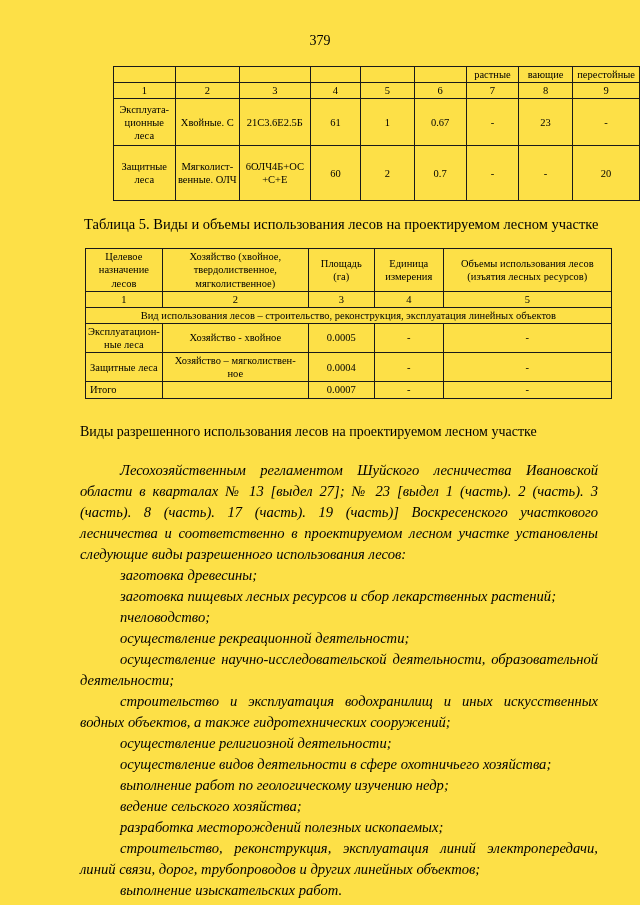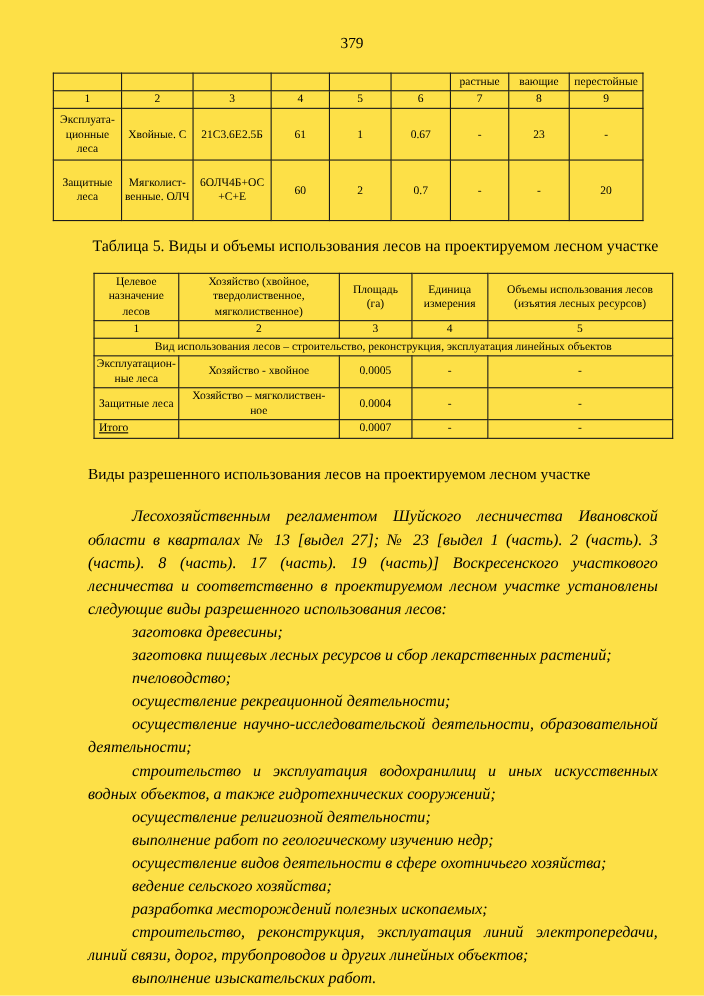--- a/index.html
+++ b/index.html
@@ -24,21 +24,21 @@
     border: 1px solid #1a1a1a;
     text-align: center;
     vertical-align: middle;
     padding: 1px 2px;
     white-space: pre-line;
     line-height: 1.25;
     overflow: hidden;
   }
 
   
-  .t1 { margin: 17px 0 0 48px; font-size: 10.5px; }
+  .t1 { margin: 17px 0 0 113px; font-size: 10.5px; }
   .t1 .c1 { width: 57px; } .t1 .c2 { width: 60px; } .t1 .c3 { width: 66px; }
   .t1 .c4 { width: 48px; } .t1 .c5 { width: 51px; } .t1 .c6 { width: 49px; }
   .t1 .c7 { width: 48px; } .t1 .c8 { width: 50px; } .t1 .c9 { width: 62px; }
   .t1 .rowA td { height: 12px; }
   .t1 .rowB td { height: 12px; }
   .t1 .rowC td { height: 44px; }
   .t1 .rowD td { height: 52px; }
 
   .caption {
     margin: 13px 38px 0 84px;
@@ -51,21 +51,21 @@
   
   .t2 { margin: 14px 0 0 85px; font-size: 10.5px; }
   .t2 .c1 { width: 71px; } .t2 .c2 { width: 141px; } .t2 .c3 { width: 61px; }
   .t2 .c4 { width: 64px; } .t2 .c5 { width: 163px; text-align: center; }
   .t2 .head td { height: 38px; }
   .t2 .nums td { height: 11px; }
   .t2 .spanrow td { height: 12px; }
   .t2 .r1 td { height: 25px; }
   .t2 .r2 td { height: 26px; }
   .t2 .r3 td { height: 12px; }
-  .t2 .left { text-align: left; padding-left: 4px; text-decoration: underline; }
+  .t2 .left { text-align: left; padding-left: 4px; }
 
   .section-heading {
     margin: 22px 0 0 80px;
     width: 520px;
     text-align: left;
     font-size: 14px;
     line-height: 22px;
   }
 
   .body-text {
@@ -199,21 +199,21 @@
 
   <div class="body-text">
     <div class="para">Лесохозяйственным регламентом Шуйского лесничества Ивановской области в кварталах № 13 [выдел 27]; № 23 [выдел 1 (часть). 2 (часть). 3 (часть). 8 (часть). 17 (часть). 19 (часть)] Воскресенского участкового лесничества и соответственно в проектируемом лесном участке установлены следующие виды разрешенного использования лесов:</div>
     <div class="item">заготовка древесины;</div>
     <div class="item">заготовка пищевых лесных ресурсов и сбор лекарственных растений;</div>
     <div class="item">пчеловодство;</div>
     <div class="item">осуществление рекреационной деятельности;</div>
     <div class="item">осуществление научно-исследовательской деятельности, образовательной деятельности;</div>
     <div class="item">строительство и эксплуатация водохранилищ и иных искусственных водных объектов, а также гидротехнических сооружений;</div>
     <div class="item">осуществление религиозной деятельности;</div>
+    <div class="item">осуществление видов деятельности в сфере охотничьего хозяйства;</div>
     <div class="item">выполнение работ по геологическому изучению недр;</div>
-    <div class="item">осуществление видов деятельности в сфере охотничьего хозяйства;</div>
     <div class="item">ведение сельского хозяйства;</div>
     <div class="item">разработка месторождений полезных ископаемых;</div>
     <div class="item">строительство, реконструкция, эксплуатация линий электропередачи, линий связи, дорог, трубопроводов и других линейных объектов;</div>
     <div class="item">выполнение изыскательских работ.</div>
   </div>
 
 </div>
 
 </body></html>

